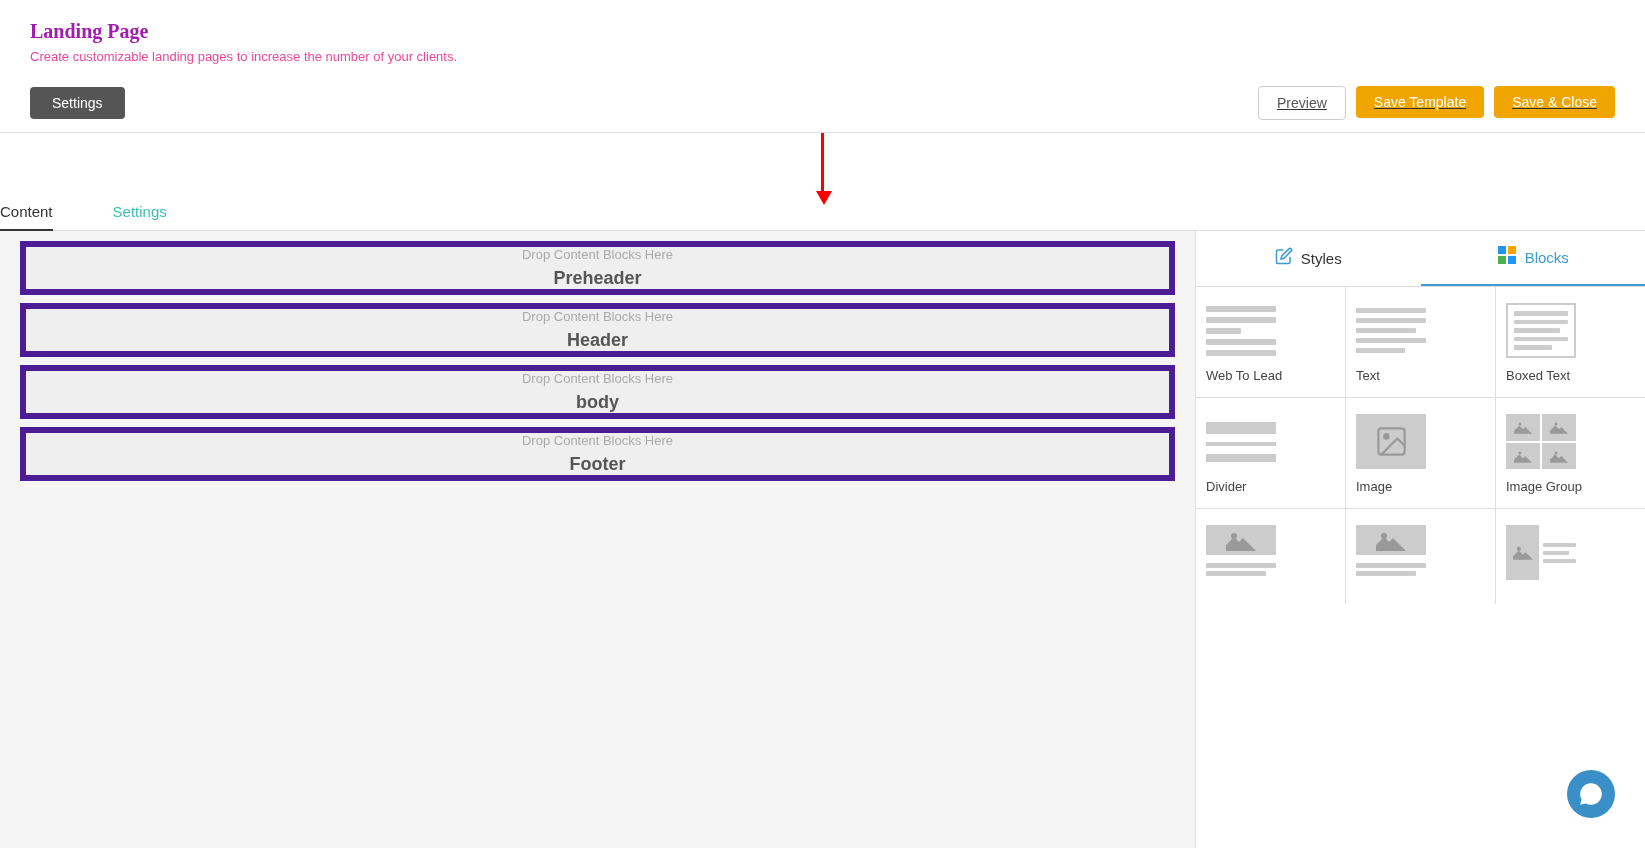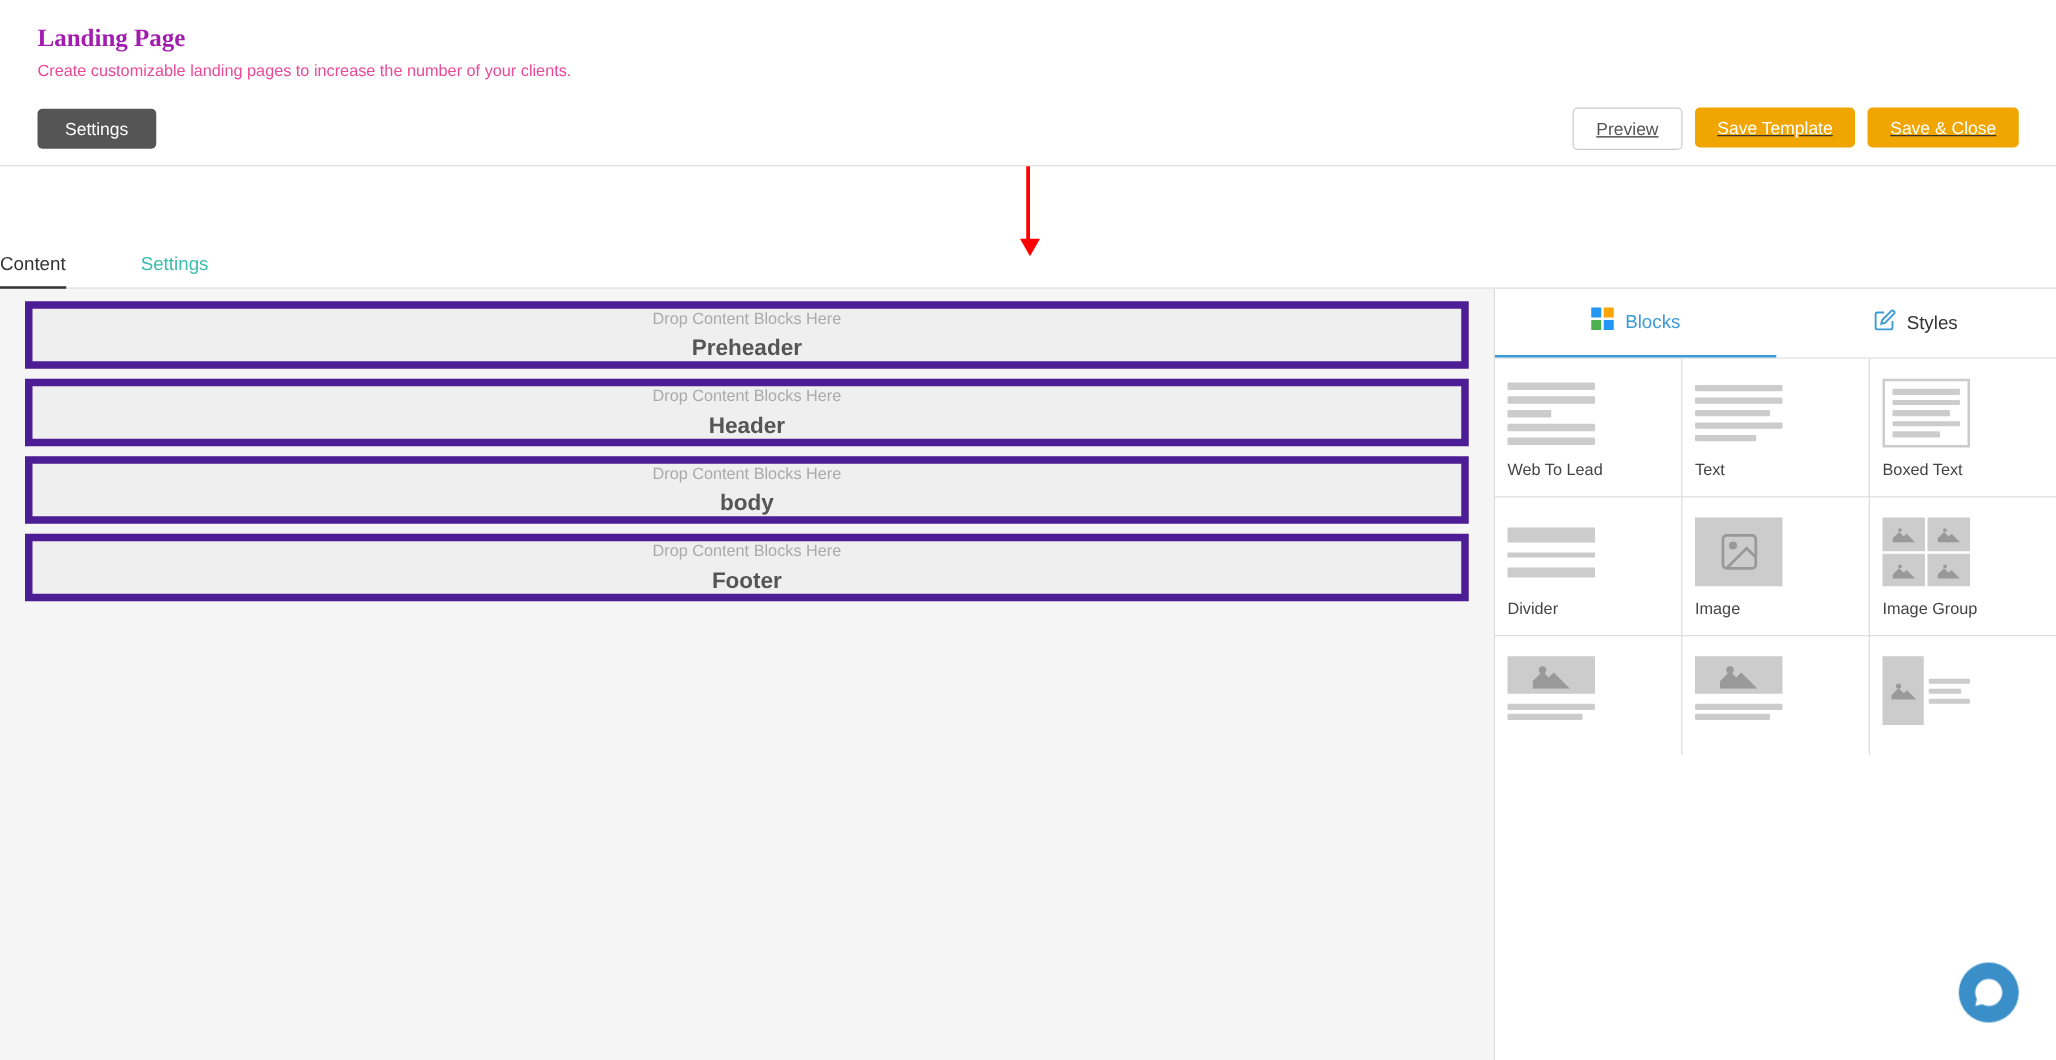--- a/index.html
+++ b/index.html
@@ -149,42 +149,42 @@
         <div class="drop-label">Drop Content Blocks Here</div>
         <div class="section-name">Footer</div>
       </div>
 
     </div>
   </div>
 
   <div class="blocks-panel">
 
     <div class="blocks-tabs">
+      <div class="blocks-tab">
+        <span class="blocks-tab-icon">
+          
+          <svg width="18" height="18" viewBox="0 0 24 24" fill="none" stroke="#3a9bd5" stroke-width="2">
+            <path d="M11 4H4a2 2 0 0 0-2 2v14a2 2 0 0 0 2 2h14a2 2 0 0 0 2-2v-7"></path>
+            <path d="M18.5 2.5a2.121 2.121 0 0 1 3 3L12 15l-4 1 1-4 9.5-9.5z"></path>
+          </svg>
+        </span>
+        <span>Styles</span>
+      </div>
       <div class="blocks-tab active">
         <span class="blocks-tab-icon">
           
           <svg width="20" height="20" viewBox="0 0 20 20">
             <rect x="1" y="1" width="8" height="8" fill="#2196F3"></rect>
             <rect x="11" y="1" width="8" height="8" fill="#FFA500"></rect>
             <rect x="1" y="11" width="8" height="8" fill="#4CAF50"></rect>
             <rect x="11" y="11" width="8" height="8" fill="#2196F3"></rect>
           </svg>
         </span>
         <span>Blocks</span>
       </div>
-      <div class="blocks-tab">
-        <span class="blocks-tab-icon">
-          
-          <svg width="18" height="18" viewBox="0 0 24 24" fill="none" stroke="#3a9bd5" stroke-width="2">
-            <path d="M11 4H4a2 2 0 0 0-2 2v14a2 2 0 0 0 2 2h14a2 2 0 0 0 2-2v-7"></path>
-            <path d="M18.5 2.5a2.121 2.121 0 0 1 3 3L12 15l-4 1 1-4 9.5-9.5z"></path>
-          </svg>
-        </span>
-        <span>Styles</span>
-      </div>
     </div>
 
     <div class="blocks-grid">
 
       <div class="block-item">
         <div class="icon-web-lead">
           <div class="icon-form-line"></div>
           <div class="icon-form-line"></div>
           <div class="icon-form-line-short"></div>
           <div class="icon-form-line"></div>

